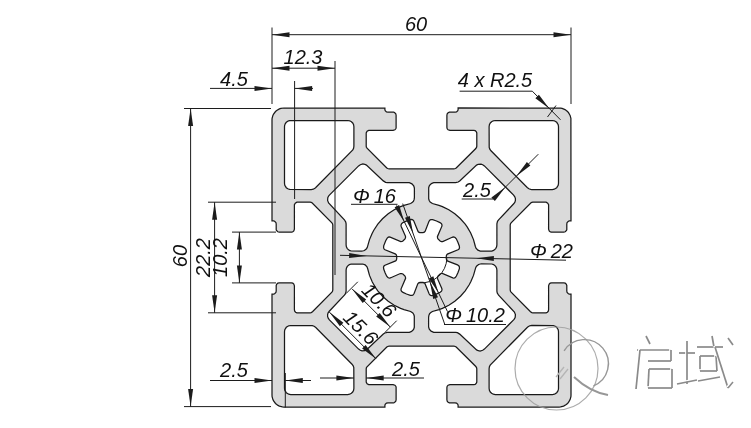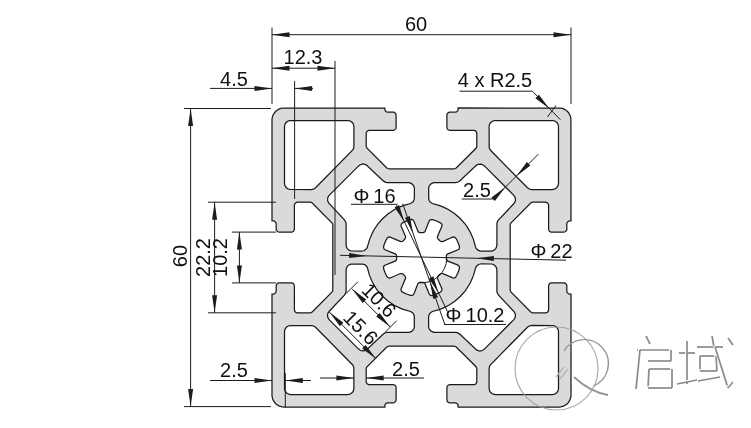--- a/index.html
+++ b/index.html
@@ -1,16 +1,16 @@
 <!DOCTYPE html>
 <html><head>
 <meta charset="utf-8">
 <style>
 html,body{margin:0;padding:0;background:#ffffff;}
-#c{position:relative;width:751px;height:428px;overflow:hidden;}
+#c{position:relative;width:751px;height:428px;overflow:hidden;font-style:italic;}
 </style>
 </head>
 <body>
 
 <div id="c">
 <svg width="751" height="428" viewBox="0 0 751 428">
 
 <rect x="0" y="0" width="751" height="428" fill="#ffffff"></rect>
 
 <path d="M570.9 118.4L570.1 115.4L568.5 112.7L567.5 111.5L565.0 109.6L562.1 108.4L560.6 108.1L458.1 108.0L458.1 109.7L457.8 110.6L456.5 111.9L455.0 112.2L449.4 112.2L448.1 112.8L447.2 113.8L446.9 115.2L446.9 127.4L447.2 128.8L448.1 129.8L449.9 130.4L473.7 130.4L475.2 130.7L476.2 131.6L476.8 132.9L476.8 146.1L476.6 147.2L475.8 148.5L456.2 167.9L455.3 168.5L453.9 168.8L389.1 168.8L387.7 168.5L386.8 167.9L366.8 148.0L366.4 147.2L366.2 146.1L366.2 132.9L367.1 131.3L368.7 130.4L393.1 130.4L394.9 129.8L395.8 128.8L396.1 127.9L396.1 115.2L395.8 113.8L394.5 112.5L393.6 112.2L388.0 112.2L386.5 111.9L385.2 110.6L384.9 109.7L384.9 108.0L284.0 108.0L280.9 108.4L279.4 108.9L276.7 110.5L275.5 111.5L273.6 114.0L272.9 115.4L272.1 118.4L272.0 120.0L272.0 220.9L273.7 220.9L274.6 221.2L275.9 222.5L276.2 224.0L276.2 229.6L276.5 230.5L277.8 231.8L279.2 232.1L291.9 232.1L292.8 231.8L293.8 230.9L294.4 229.1L294.4 204.7L295.3 203.1L296.9 202.2L310.1 202.2L311.2 202.4L312.0 202.8L331.9 222.8L332.5 223.7L332.8 225.1L332.8 289.9L332.5 291.3L331.9 292.2L312.5 311.8L311.2 312.6L310.1 312.8L296.9 312.8L295.6 312.2L294.7 311.2L294.4 309.7L294.4 285.9L293.8 284.1L292.8 283.2L291.4 282.9L279.2 282.9L277.8 283.2L276.8 284.1L276.2 285.4L276.2 291.0L275.9 292.5L274.6 293.8L273.7 294.1L272.0 294.1L272.0 395.0L272.1 396.6L272.9 399.6L273.6 401.0L275.5 403.5L278.0 405.4L279.4 406.1L282.4 406.9L284.0 407.0L384.9 407.0L384.9 405.3L385.2 404.4L386.5 403.1L388.0 402.8L393.6 402.8L394.5 402.5L395.8 401.2L396.1 399.8L396.1 387.1L395.8 386.2L394.9 385.2L393.1 384.6L368.7 384.6L367.1 383.7L366.2 382.1L366.2 368.9L366.4 367.8L366.8 367.0L386.8 347.1L387.7 346.5L389.1 346.2L453.9 346.2L455.3 346.5L456.2 347.1L475.8 366.5L476.6 367.8L476.8 368.9L476.8 382.1L476.2 383.4L475.2 384.3L473.7 384.6L449.9 384.6L448.1 385.2L447.2 386.2L446.9 387.6L446.9 399.8L447.2 401.2L448.1 402.2L449.4 402.8L455.0 402.8L456.5 403.1L457.8 404.4L458.1 405.3L458.1 407.0L559.0 407.0L560.6 406.9L563.6 406.1L566.3 404.5L567.5 403.5L568.5 402.3L570.1 399.6L570.9 396.6L571.0 395.0L571.0 294.1L569.3 294.1L568.4 293.8L567.1 292.5L566.8 291.0L566.8 285.4L566.2 284.1L565.2 283.2L563.8 282.9L551.6 282.9L550.2 283.2L549.2 284.1L548.6 285.9L548.6 309.7L548.3 311.2L547.4 312.2L546.1 312.8L532.9 312.8L531.8 312.6L530.5 311.8L511.1 292.2L510.5 291.3L510.2 289.9L510.2 225.1L510.5 223.7L511.1 222.8L531.0 202.8L531.8 202.4L532.9 202.2L546.1 202.2L547.7 203.1L548.6 204.7L548.6 229.1L549.2 230.9L549.8 231.5L551.1 232.1L563.8 232.1L565.2 231.8L566.5 230.5L566.8 229.6L566.8 224.0L567.1 222.5L568.4 221.2L569.3 220.9L571.0 220.9L570.9 118.4Z M287.8 121.2L289.6 120.6L290.7 120.5L347.7 120.5L349.7 120.8L351.4 121.7L352.7 123.0L353.6 124.7L353.9 126.7L353.9 146.2L353.6 148.3L352.8 149.9L315.8 187.5L314.9 188.3L313.3 189.2L311.2 189.5L289.6 189.4L287.8 188.8L286.3 187.7L284.8 185.3L284.5 183.3L284.5 126.7L284.6 125.6L285.2 123.8L286.3 122.3L287.8 121.2Z M345.8 222.1L344.4 219.8L328.6 202.9L327.6 200.4L327.8 197.6L328.6 196.0L329.4 195.1L358.6 165.9L360.3 164.7L362.9 164.0L364.8 164.3L366.4 165.1L383.3 180.9L385.6 182.3L387.4 182.6L409.3 182.7L411.9 183.8L413.7 185.9L414.3 187.7L414.4 188.8L414.4 197.7L414.1 199.7L413.4 201.3L412.1 202.6L410.6 203.5L404.0 205.4L400.6 206.6L394.2 209.8L388.2 213.8L382.5 218.8L377.8 224.2L373.8 230.2L372.1 233.4L369.5 239.6L367.3 247.3L366.5 248.8L364.4 250.5L362.7 251.0L361.6 251.1L351.2 251.0L349.4 250.4L347.3 248.6L346.4 246.9L346.1 244.9L346.1 223.9L345.8 222.1Z M328.1 312.9L329.3 311.2L344.4 295.2L345.5 293.7L346.1 291.1L346.1 270.1L346.4 268.1L347.3 266.4L349.4 264.6L351.2 264.0L362.7 264.0L365.1 264.9L367.0 266.9L367.7 268.8L369.5 275.4L372.3 282.0L375.7 287.9L377.8 290.8L382.8 296.5L388.2 301.2L394.2 305.2L400.6 308.4L404.0 309.6L410.6 311.5L412.8 313.0L413.8 314.5L414.3 316.2L414.3 327.3L413.7 329.1L412.6 330.6L411.1 331.7L409.3 332.3L387.4 332.4L384.8 333.0L383.3 334.1L366.4 349.9L364.8 350.7L362.0 350.9L360.3 350.3L358.6 349.1L329.4 319.9L328.2 318.2L327.6 316.5L327.6 314.6L328.1 312.9Z M349.7 394.2L347.7 394.5L290.7 394.5L288.7 394.2L286.3 392.7L284.8 390.3L284.5 388.3L284.5 331.7L284.8 329.7L286.3 327.3L288.7 325.8L290.7 325.5L311.2 325.5L312.3 325.6L314.1 326.2L315.8 327.5L352.0 364.2L353.2 365.9L353.8 367.6L353.9 388.3L353.6 390.3L352.7 392.0L351.4 393.3L349.7 394.2Z M493.3 120.8L495.3 120.5L552.3 120.5L554.3 120.8L556.7 122.3L558.2 124.7L558.5 126.7L558.5 183.3L558.2 185.3L556.7 187.7L554.3 189.2L552.3 189.5L531.8 189.5L530.7 189.4L528.9 188.8L527.2 187.5L491.0 150.8L489.8 149.1L489.2 147.4L489.1 126.7L489.4 124.7L490.3 123.0L491.6 121.7L493.3 120.8Z M514.9 202.1L513.7 203.8L498.6 219.8L497.5 221.3L496.9 223.9L496.9 244.9L496.6 246.9L495.7 248.6L493.6 250.4L491.8 251.0L480.3 251.0L477.9 250.1L476.0 248.1L475.3 246.2L473.5 239.6L470.7 233.0L467.3 227.1L465.2 224.2L460.2 218.5L454.8 213.8L448.8 209.8L442.4 206.6L439.0 205.4L432.4 203.5L430.2 202.0L429.2 200.5L428.7 198.8L428.7 187.7L429.3 185.9L430.4 184.4L431.9 183.3L433.7 182.7L455.6 182.6L458.2 182.0L459.7 180.9L476.6 165.1L478.2 164.3L481.0 164.1L482.7 164.7L484.4 165.9L513.6 195.1L514.8 196.8L515.4 198.5L515.4 200.4L514.9 202.1Z M383.6 247.9L383.7 245.9L385.7 240.7L387.2 238.1L388.3 237.2L389.3 237.0L390.2 237.1L400.7 241.6L402.1 241.4L402.9 241.0L405.0 238.9L405.5 237.6L405.5 236.3L401.3 226.8L401.0 225.8L401.1 224.8L401.5 223.9L402.6 222.8L406.3 221.1L409.9 219.7L411.4 219.5L412.4 219.7L413.2 220.2L413.8 221.0L418.1 231.6L419.1 232.4L420.0 232.7L423.0 232.7L424.3 232.2L425.2 231.2L428.9 221.5L429.5 220.6L430.2 219.9L431.1 219.6L432.7 219.6L436.5 221.0L440.0 222.6L441.2 223.5L441.8 224.3L442.0 225.3L441.9 226.2L437.4 236.7L437.6 238.1L438.0 238.9L440.1 241.0L441.4 241.5L442.7 241.5L452.2 237.3L453.2 237.0L454.2 237.1L455.1 237.5L456.3 238.8L457.9 242.3L459.3 245.9L459.5 247.4L459.3 248.4L458.8 249.2L458.0 249.8L447.4 254.1L446.6 255.1L446.3 256.0L446.3 259.0L446.8 260.3L447.8 261.2L457.5 264.9L458.4 265.5L459.1 266.2L459.4 267.1L459.4 268.7L458.0 272.5L456.4 276.0L455.5 277.2L454.7 277.8L453.7 278.0L452.8 277.9L442.3 273.4L441.4 273.5L440.1 274.0L438.0 276.1L437.5 277.4L437.5 278.7L441.7 288.2L442.0 289.2L441.9 290.2L441.5 291.1L440.2 292.3L436.7 293.9L433.1 295.3L431.6 295.5L430.6 295.3L429.8 294.8L429.2 294.0L424.9 283.4L424.3 282.8L423.0 282.3L420.0 282.3L418.7 282.8L417.8 283.8L414.1 293.5L413.5 294.4L412.8 295.1L411.9 295.4L410.3 295.4L406.5 294.0L403.0 292.4L401.8 291.5L401.2 290.7L401.0 289.7L401.1 288.8L405.6 278.3L405.5 277.4L405.0 276.1L402.9 274.0L401.6 273.5L400.3 273.5L390.8 277.7L389.8 278.0L388.8 277.9L387.9 277.5L386.7 276.2L385.1 272.7L383.7 269.1L383.5 267.6L383.7 266.6L384.2 265.8L385.0 265.2L395.6 260.9L396.2 260.3L396.7 259.0L396.7 256.0L396.2 254.7L395.2 253.8L385.0 249.8L384.2 249.2L383.6 247.9Z M497.2 292.9L498.6 295.2L514.4 312.1L515.4 314.6L515.2 317.4L514.4 319.0L513.6 319.9L484.4 349.1L482.7 350.3L480.1 351.0L478.2 350.7L476.6 349.9L459.7 334.1L457.4 332.7L455.6 332.4L433.7 332.3L431.1 331.2L429.3 329.1L428.7 327.3L428.6 326.2L428.6 317.3L428.9 315.3L429.6 313.7L430.9 312.4L432.4 311.5L439.0 309.6L442.4 308.4L448.8 305.2L454.8 301.2L460.5 296.2L465.2 290.8L469.2 284.8L470.9 281.6L473.5 275.4L475.7 267.7L476.5 266.2L478.6 264.5L480.3 264.0L481.4 263.9L491.8 264.0L493.6 264.6L495.7 266.4L496.6 268.1L496.9 270.1L496.9 291.1L497.2 292.9Z M555.2 393.8L553.4 394.4L552.3 394.5L495.3 394.5L493.3 394.2L491.6 393.3L490.3 392.0L489.4 390.3L489.1 388.3L489.1 368.8L489.4 366.7L490.2 365.1L527.2 327.5L528.1 326.7L529.7 325.8L531.8 325.5L553.4 325.6L555.2 326.2L556.7 327.3L558.2 329.7L558.5 331.7L558.5 388.3L558.4 389.4L557.8 391.2L556.7 392.7L555.2 393.8Z" fill="#dadada" stroke="#1a1a1a" stroke-width="1.25" fill-rule="evenodd"></path>

